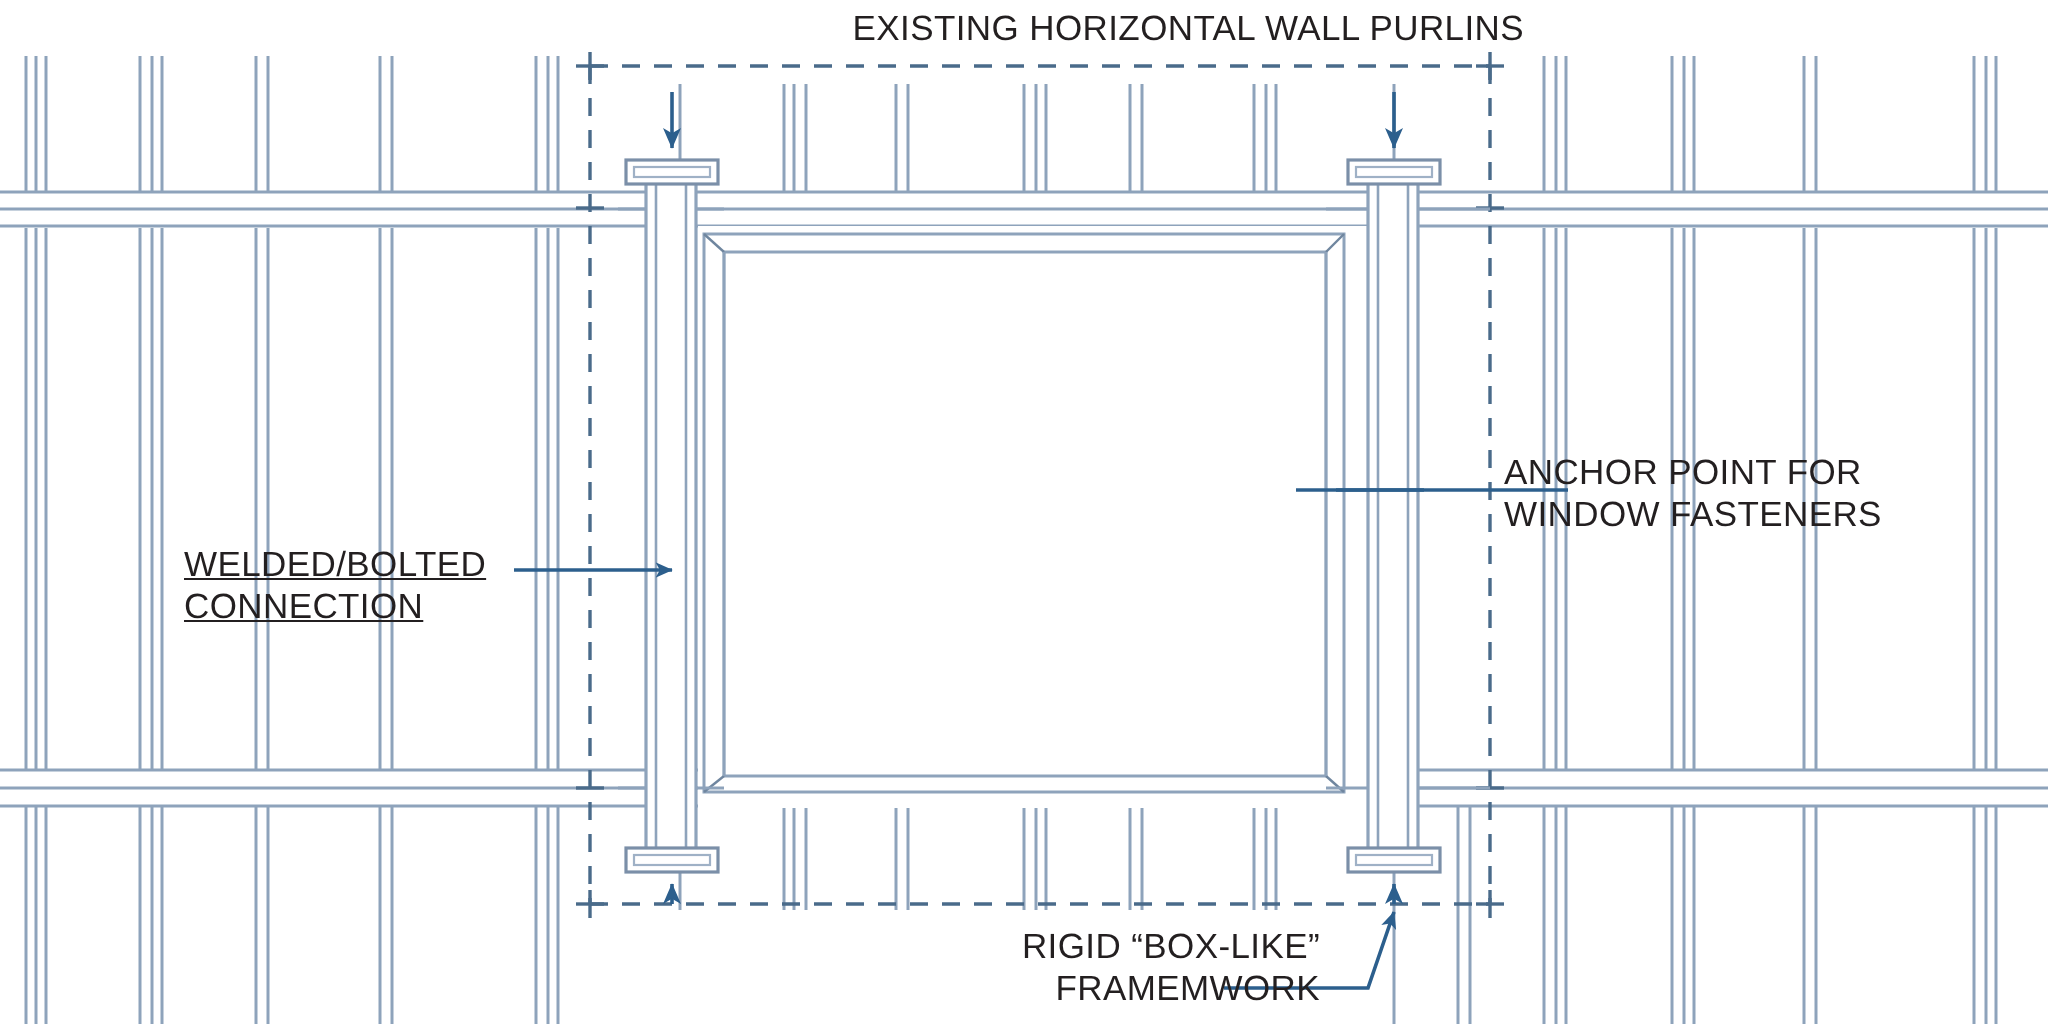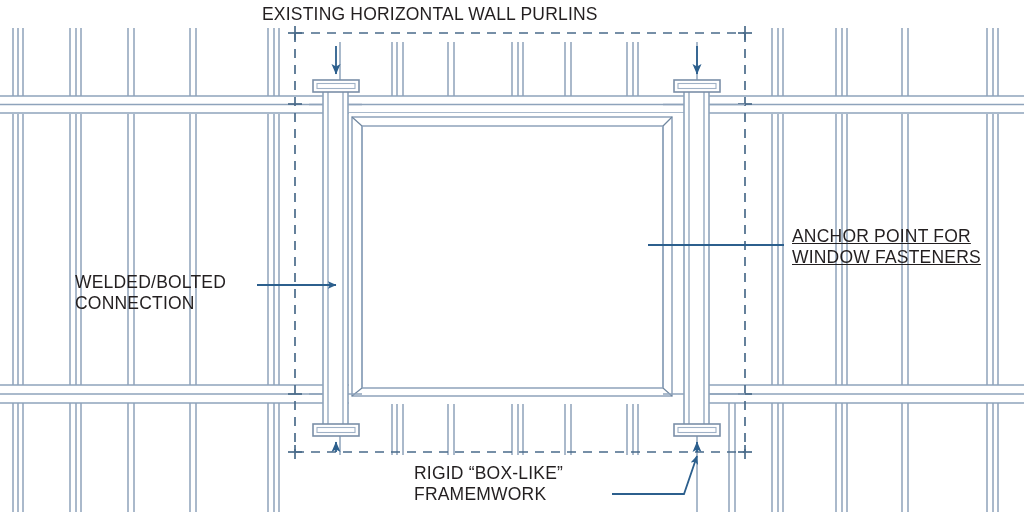--- a/index.html
+++ b/index.html
@@ -25,21 +25,21 @@
   .label {
     position: absolute;
     color: #231f20;
     font-family: "Liberation Sans", sans-serif;
     font-size: 17.5px;
     line-height: 21px;
     letter-spacing: 0.2px;
     white-space: pre;
     font-weight: 400;
   }
-  .label.center { text-align: left; }
+  .label.center { text-align: right; }
   .label.left   { text-align: left; }
 </style>
 </head>
 <body>
 
 <div id="root">
 
   <svg id="drawing" viewBox="0 0 1024 512" xmlns="http://www.w3.org/2000/svg">
 
     <defs>
@@ -217,22 +217,22 @@
       <path d="M784,245 L668,245"></path>
 
       <path d="M612,494 L684,494 L697,456" marker-end="url(#arrHead)"></path>
     </g>
 
   </svg>
 
   <div class="label center" style="left:262px; top:4px; width:500px;">EXISTING HORIZONTAL WALL PURLINS</div>
 
 
-  <div class="label left" style="left:792px; top:226px; width:230px;text-decoration:underline;">ANCHOR POINT FOR
+  <div class="label left" style="left:752px; top:226px; width:230px;">ANCHOR POINT FOR
 WINDOW FASTENERS</div>
 
-  <div class="label left" style="left:75px; top:272px; width:200px;">WELDED/BOLTED
+  <div class="label left" style="left:92px; top:272px; width:200px;text-decoration:underline;">WELDED/BOLTED
 CONNECTION</div>
 
-  <div class="label center" style="left:414px; top:463px; width:260px;">RIGID “BOX-LIKE”
+  <div class="label center" style="left:400px; top:463px; width:260px;">RIGID “BOX-LIKE”
 FRAMEMWORK</div>
 
 </div>
 
 </body></html>

